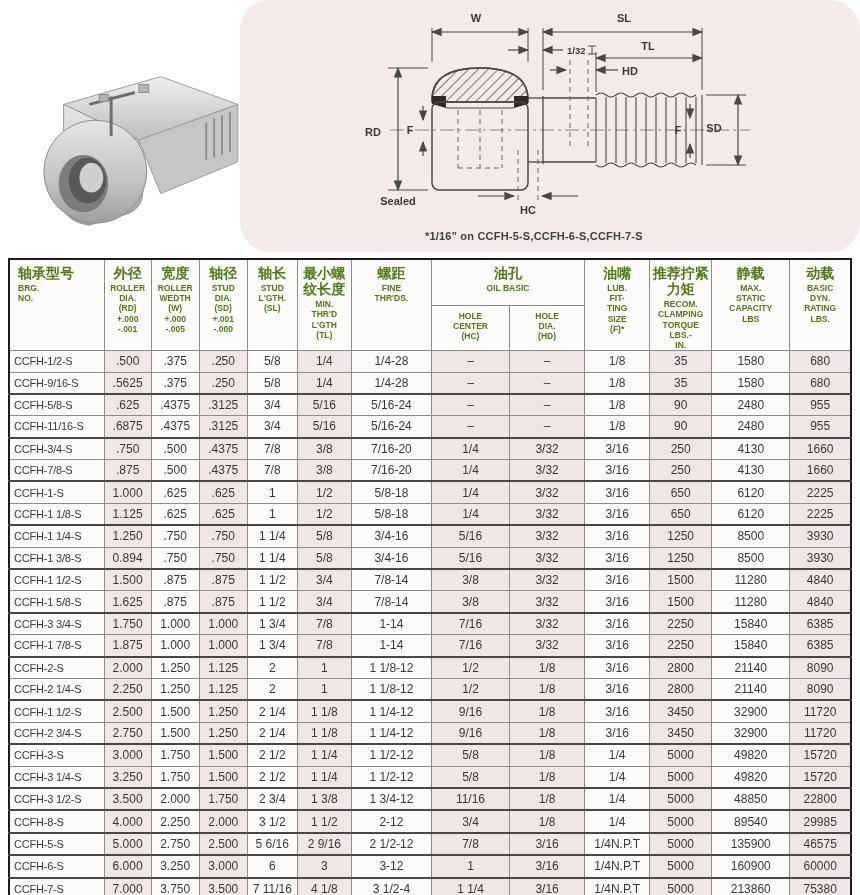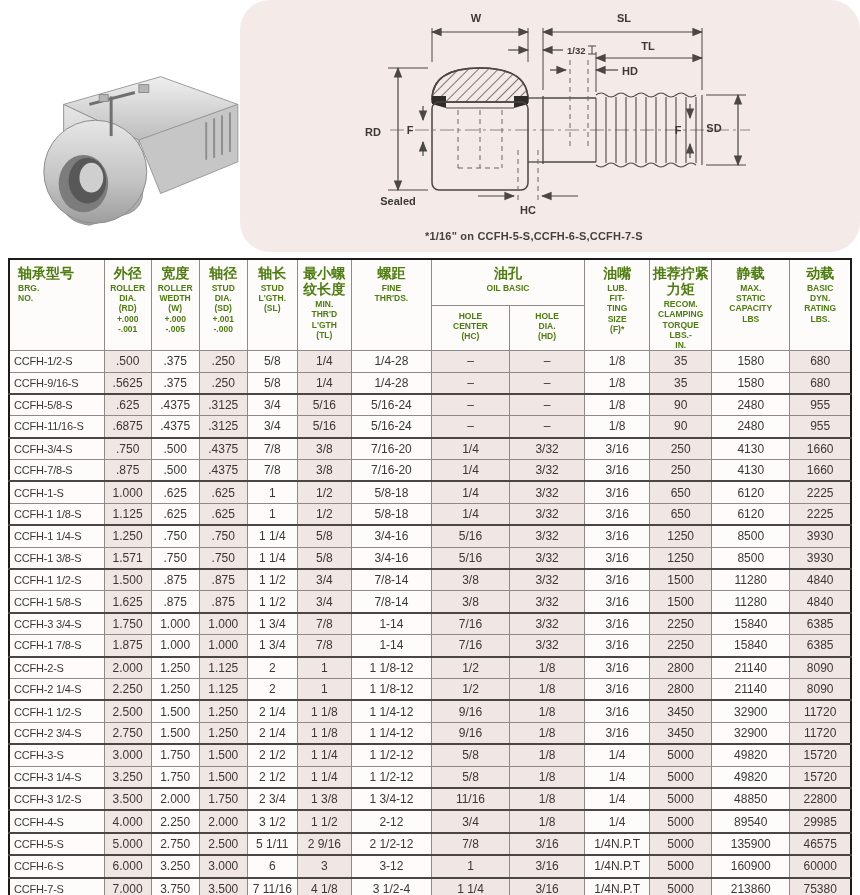--- a/index.html
+++ b/index.html
@@ -439,21 +439,21 @@
         <td>3/4-16</td>
         <td class="pink">5/16</td>
         <td class="pink">3/32</td>
         <td>3/16</td>
         <td class="pink">1250</td>
         <td>8500</td>
         <td class="pink">3930</td>
       </tr>
       <tr class="group-end">
         <td class="name">CCFH-1 3/8-S</td>
-        <td class="pink">1.571</td>
+        <td class="pink">0.894</td>
         <td>.750</td>
         <td class="pink">.750</td>
         <td>1 1/4</td>
         <td class="pink">5/8</td>
         <td>3/4-16</td>
         <td class="pink">5/16</td>
         <td class="pink">3/32</td>
         <td>3/16</td>
         <td class="pink">1250</td>
         <td>8500</td>
@@ -618,40 +618,40 @@
         <td class="pink">1 3/8</td>
         <td>1 3/4-12</td>
         <td class="pink">11/16</td>
         <td class="pink">1/8</td>
         <td>1/4</td>
         <td class="pink">5000</td>
         <td>48850</td>
         <td class="pink">22800</td>
       </tr>
       <tr class="group-end">
-        <td class="name">CCFH-4-S</td>
+        <td class="name">CCFH-8-S</td>
         <td class="pink">4.000</td>
         <td>2.250</td>
         <td class="pink">2.000</td>
         <td>3 1/2</td>
         <td class="pink">1 1/2</td>
         <td>2-12</td>
         <td class="pink">3/4</td>
         <td class="pink">1/8</td>
         <td>1/4</td>
         <td class="pink">5000</td>
         <td>89540</td>
         <td class="pink">29985</td>
       </tr>
       <tr class="group-end">
         <td class="name">CCFH-5-S</td>
         <td class="pink">5.000</td>
         <td>2.750</td>
         <td class="pink">2.500</td>
-        <td>5 1/11</td>
+        <td>5 6/16</td>
         <td class="pink">2 9/16</td>
         <td>2 1/2-12</td>
         <td class="pink">7/8</td>
         <td class="pink">3/16</td>
         <td>1/4N.P.T</td>
         <td class="pink">5000</td>
         <td>135900</td>
         <td class="pink">46575</td>
       </tr>
       <tr class="group-end">

